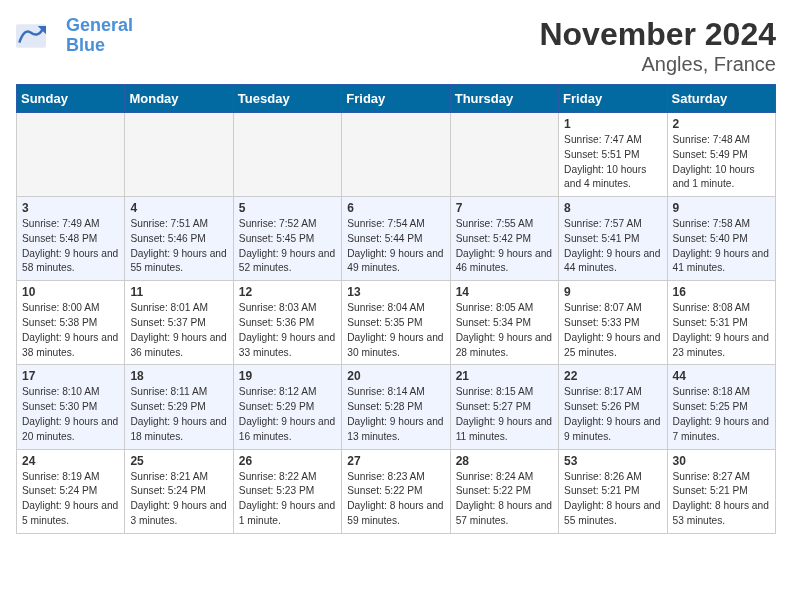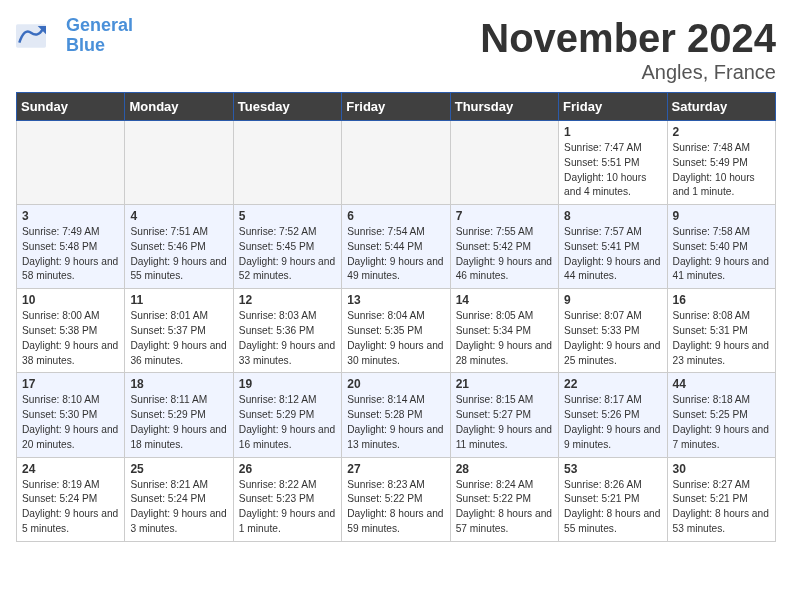--- a/index.html
+++ b/index.html
@@ -31,35 +31,35 @@
       color: #4a90d9;
     }
     .logo-icon {
       width: 30px;
       height: 24px;
     }
     .title-block {
       text-align: right;
     }
     .month-title {
-      font-size: 40px;
+      font-size: 32px;
       font-weight: bold;
       color: #333;
     }
     .location {
       font-size: 20px;
       color: #555;
     }
     table {
       width: 100%;
       border-collapse: collapse;
       table-layout: fixed;
     }
     th {
-      background-color: #404040;
+      background-color: #0369a1;
       color: white;
       font-size: 13px;
       font-weight: bold;
       padding: 6px 4px;
       text-align: left;
       border: 1px solid #2a5aaa;
     }
     td {
       border: 1px solid #ccc;
       vertical-align: top;

